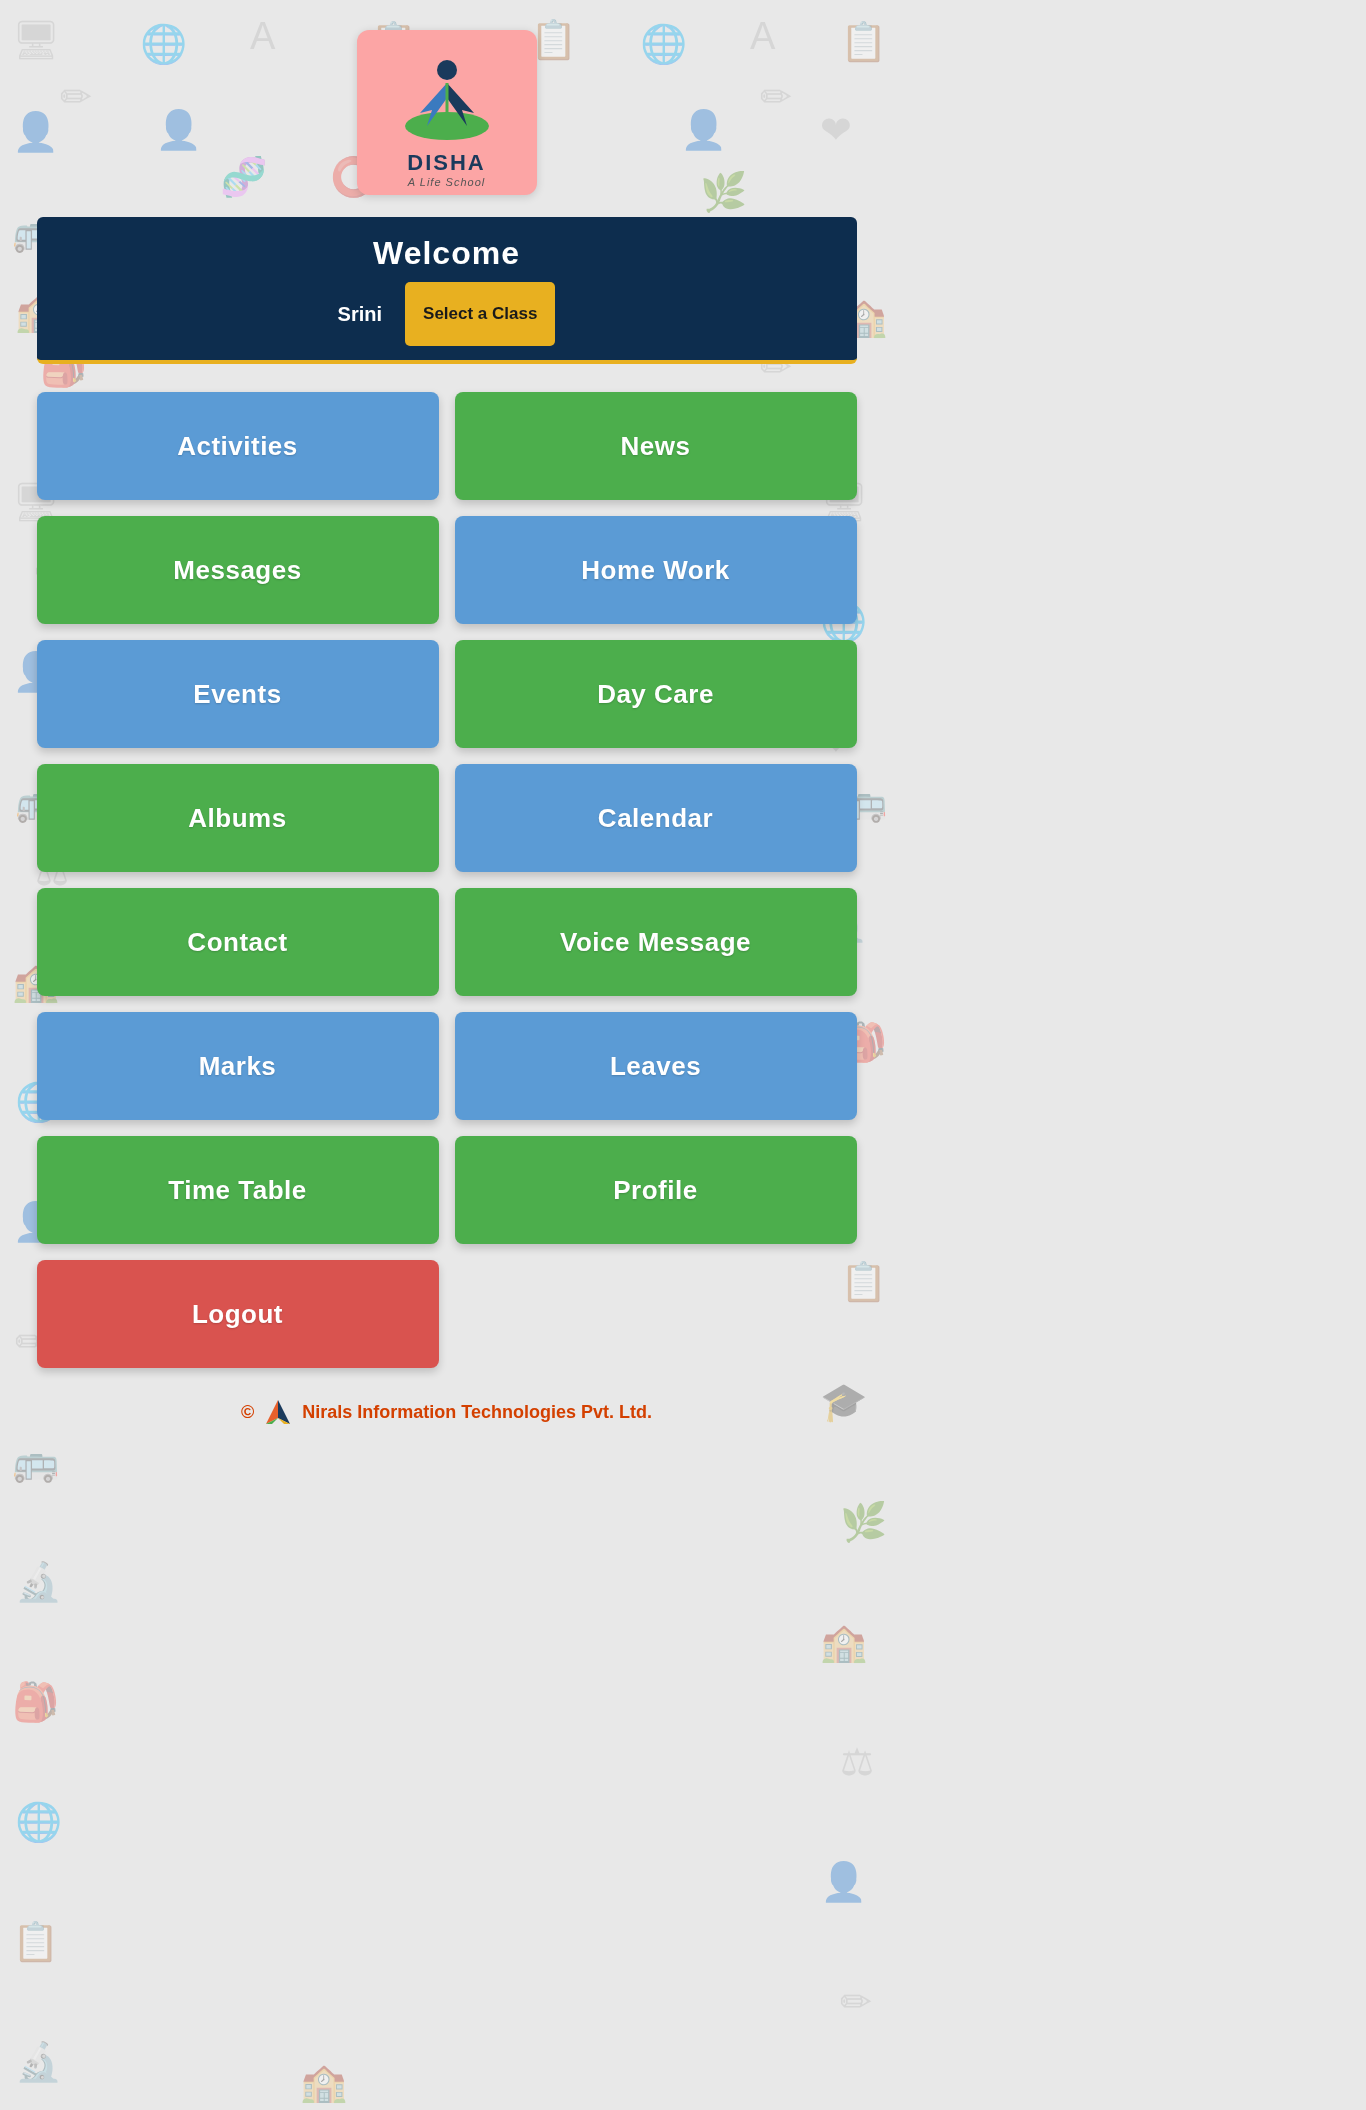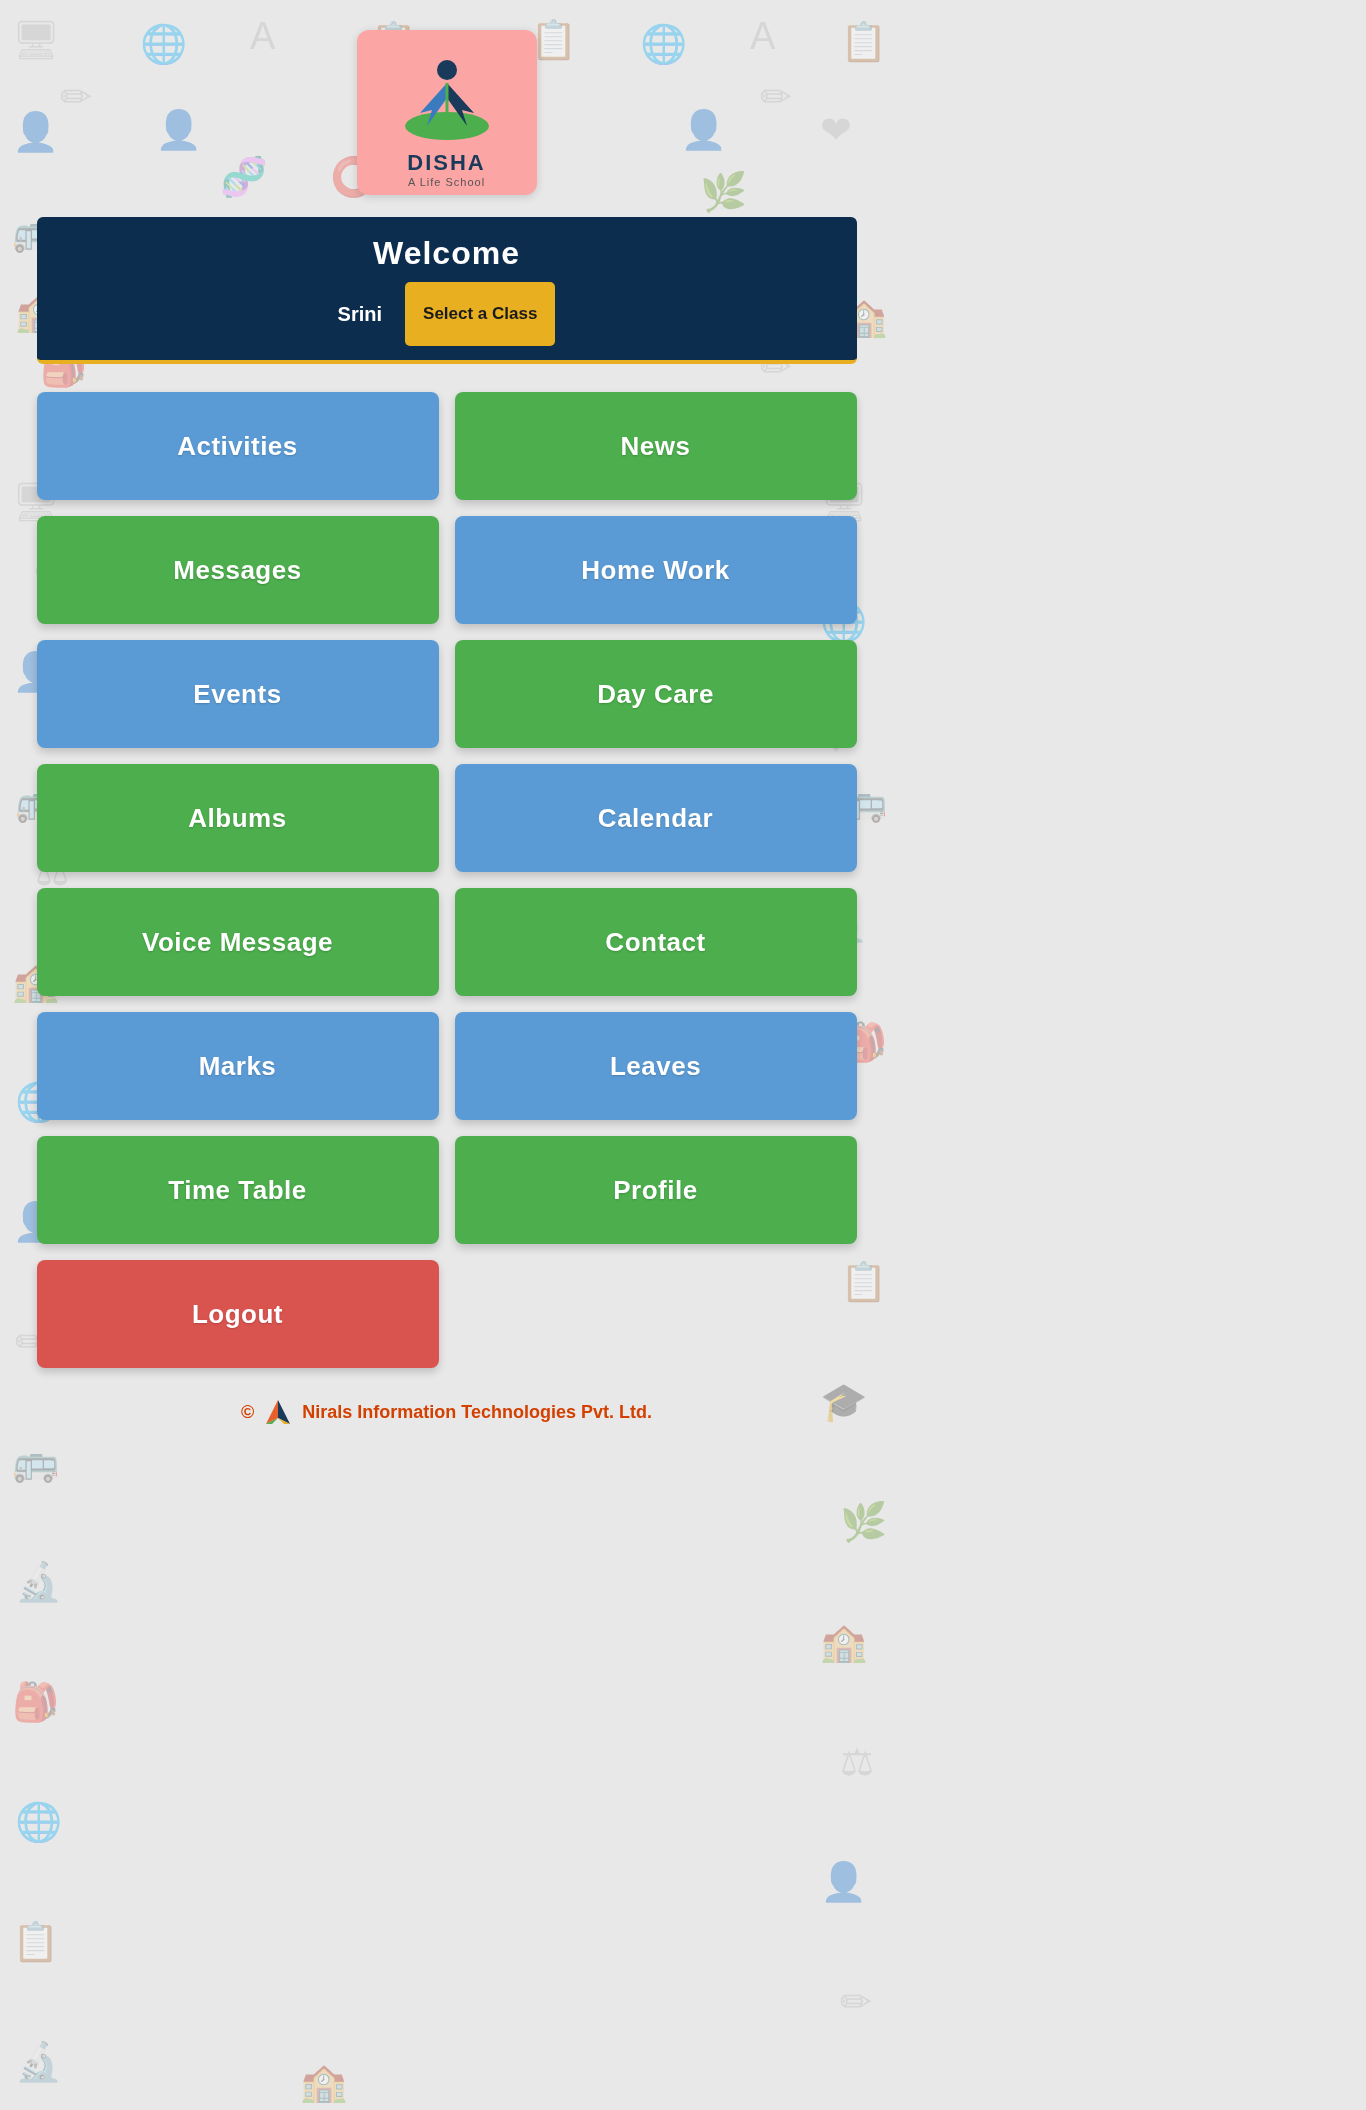--- a/index.html
+++ b/index.html
@@ -62,20 +62,21 @@
       font-weight: bold;
       color: #1a3a5c;
       letter-spacing: 2px;
       margin-top: 2px;
     }
 
     .logo-subtext {
       font-size: 11px;
       color: #555;
       letter-spacing: 1px;
+      font-style: italic;
     }
 
     
     .welcome-banner {
       width: 820px;
       background: #0d2d4e;
       border-radius: 6px;
       border-bottom: 4px solid #e8b020;
       padding: 18px 20px 14px;
       text-align: center;
@@ -255,22 +256,22 @@
 
   <div class="menu-grid" id="menu-grid">
   <button class="menu-btn btn-blue">Activities</button>
       <button class="menu-btn btn-green">News</button>
       <button class="menu-btn btn-green">Messages</button>
       <button class="menu-btn btn-blue">Home Work</button>
       <button class="menu-btn btn-blue">Events</button>
       <button class="menu-btn btn-green">Day Care</button>
       <button class="menu-btn btn-green">Albums</button>
       <button class="menu-btn btn-blue">Calendar</button>
+      <button class="menu-btn btn-green">Contact</button>
       <button class="menu-btn btn-green">Voice Message</button>
-      <button class="menu-btn btn-green">Contact</button>
       <button class="menu-btn btn-blue">Marks</button>
       <button class="menu-btn btn-blue">Leaves</button>
       <button class="menu-btn btn-green">Time Table</button>
       <button class="menu-btn btn-green">Profile</button>
       <button class="menu-btn btn-red">Logout</button>
     </div>
 
   <div class="footer">
     <span>©</span>
 

